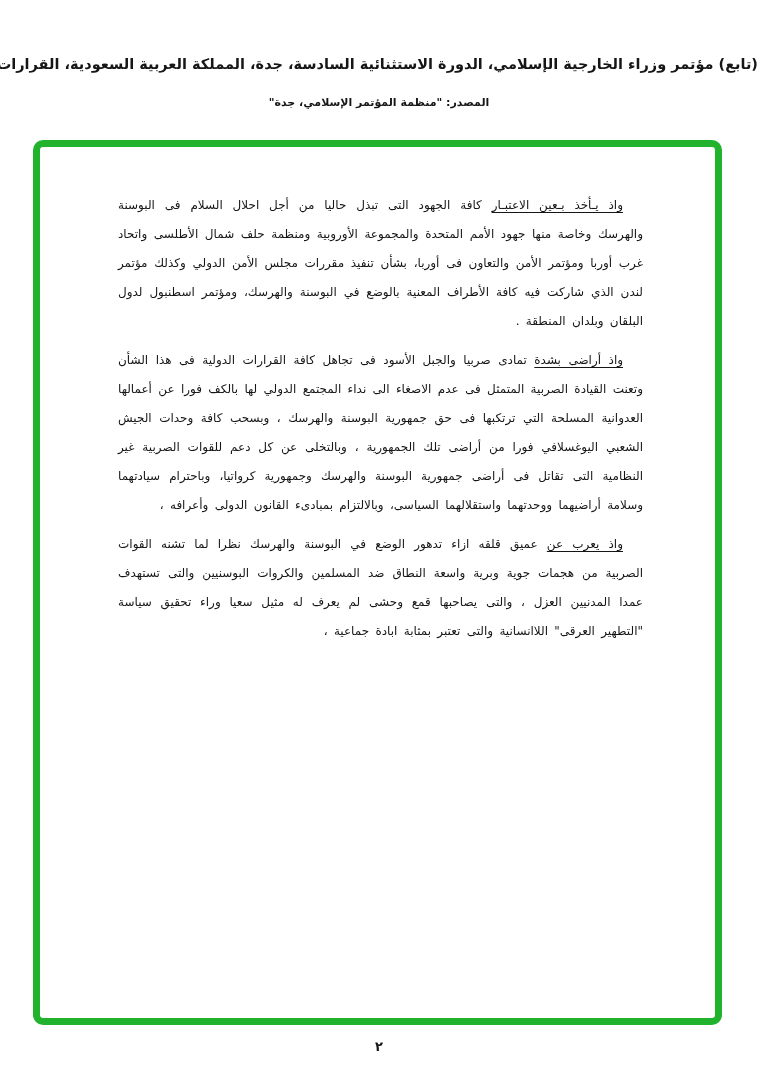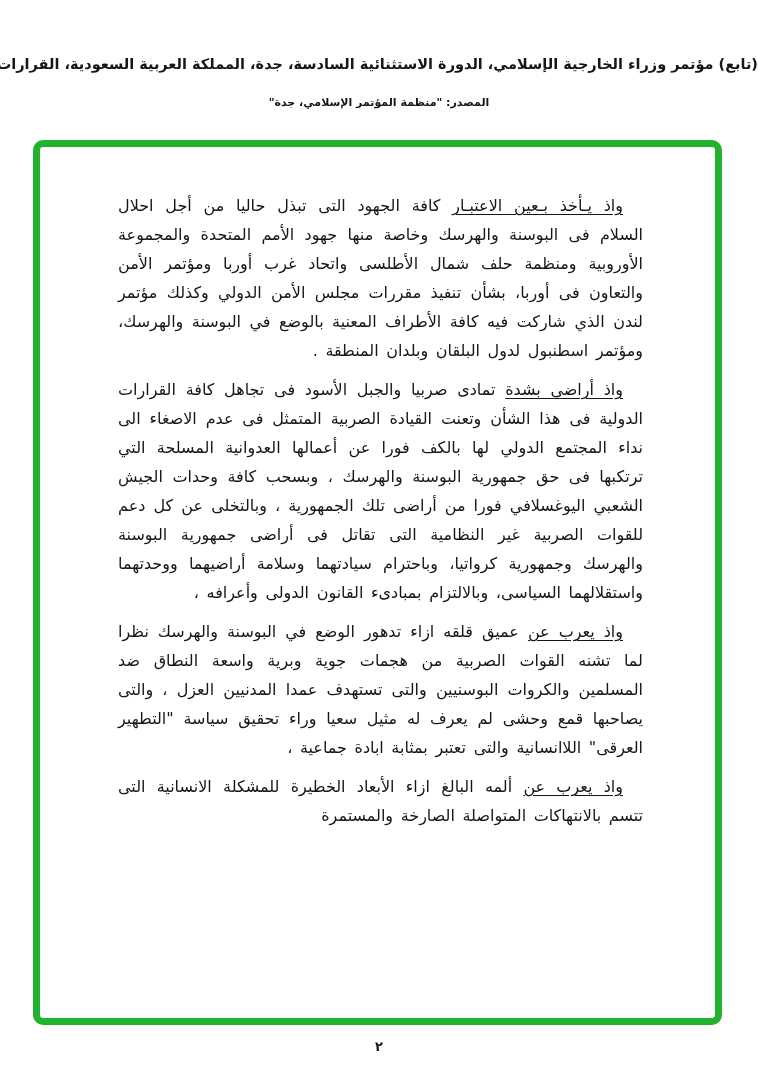--- a/index.html
+++ b/index.html
@@ -21,21 +21,21 @@
   .frame {
     position: absolute; left: 33px; top: 140px;
     width: 689px; height: 885px; box-sizing: border-box;
     border: 7px solid var(--green); border-radius: 10px;
     background: #ffffff;
   }
   .content {
     position: absolute; inset: 0;
     padding: 44px 72px 16px 78px;
     direction: rtl; text-align: justify;
-    font-size: 16px; line-height: 29px; word-spacing: 2.5px;
+    font-size: 12px; line-height: 29px; word-spacing: 2.5px;
   }
   .content p { margin: 0 0 10px 0; text-indent: 20px; }
   .lead {
     text-decoration: underline;
     text-underline-offset: 3px;
   }
   .pagenum {
     position: absolute; top: 1039px; left: 0; width: 758px;
     text-align: center; font-size: 13px; font-weight: bold;
   }
@@ -58,21 +58,17 @@
     <p>
       <span class="lead">واذ أراضى بشدة</span>
       <span>تمادى صربيا والجبل الأسود فى تجاهل كافة القرارات الدولية فى هذا الشأن وتعنت القيادة الصربية المتمثل فى عدم الاصغاء الى نداء المجتمع الدولي لها بالكف فورا عن أعمالها العدوانية المسلحة التي ترتكبها فى حق جمهورية البوسنة والهرسك ، وبسحب كافة وحدات الجيش الشعبي اليوغسلافي فورا من أراضى تلك الجمهورية ، وبالتخلى عن كل دعم للقوات الصربية غير النظامية التى تقاتل فى أراضى جمهورية البوسنة والهرسك وجمهورية كرواتيا، وباحترام سيادتهما وسلامة أراضيهما ووحدتهما واستقلالهما السياسى، وبالالتزام بمبادىء القانون الدولى وأعرافه ،</span>
     </p>
 
     <p>
       <span class="lead">واذ يعرب عن</span>
       <span>عميق قلقه ازاء تدهور الوضع في البوسنة والهرسك نظرا لما تشنه القوات الصربية من هجمات جوية وبرية واسعة النطاق ضد المسلمين والكروات البوسنيين والتى تستهدف عمدا المدنيين العزل ، والتى يصاحبها قمع وحشى لم يعرف له مثيل سعيا وراء تحقيق سياسة "التطهير العرقى" اللاانسانية والتى تعتبر بمثابة ابادة جماعية ،</span>
     </p>
 
-    <p>
-      <span class="lead">واذ يعرب عن</span>
-      <span>ألمه البالغ ازاء الأبعاد الخطيرة للمشكلة الانسانية التى تتسم بالانتهاكات المتواصلة الصارخة والمستمرة</span>
-    </p>
 
   </div>
 </div>
 
 <div class="pagenum">٢</div>
 
 </body></html>

